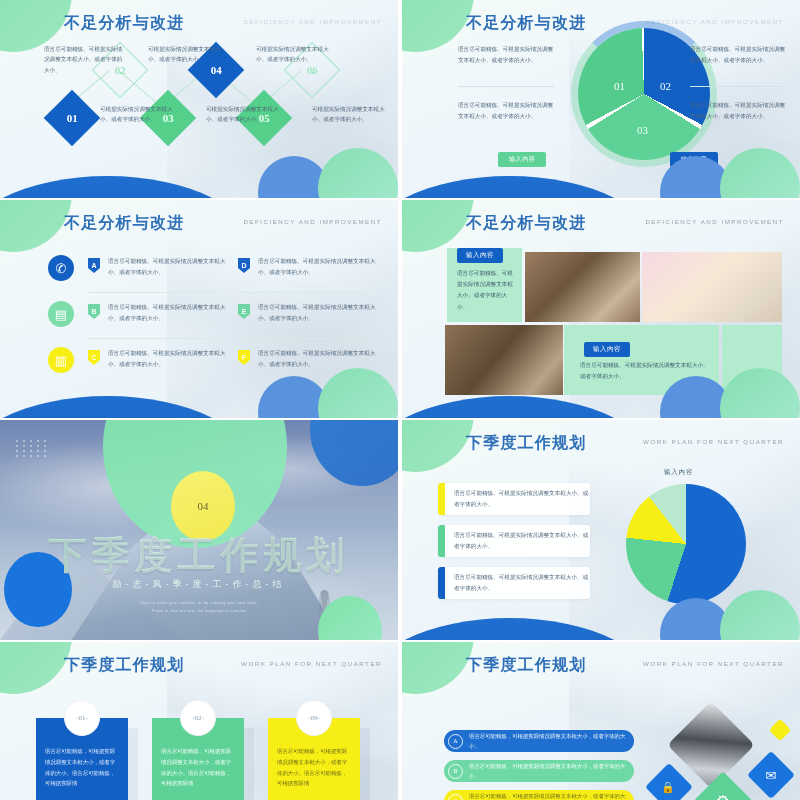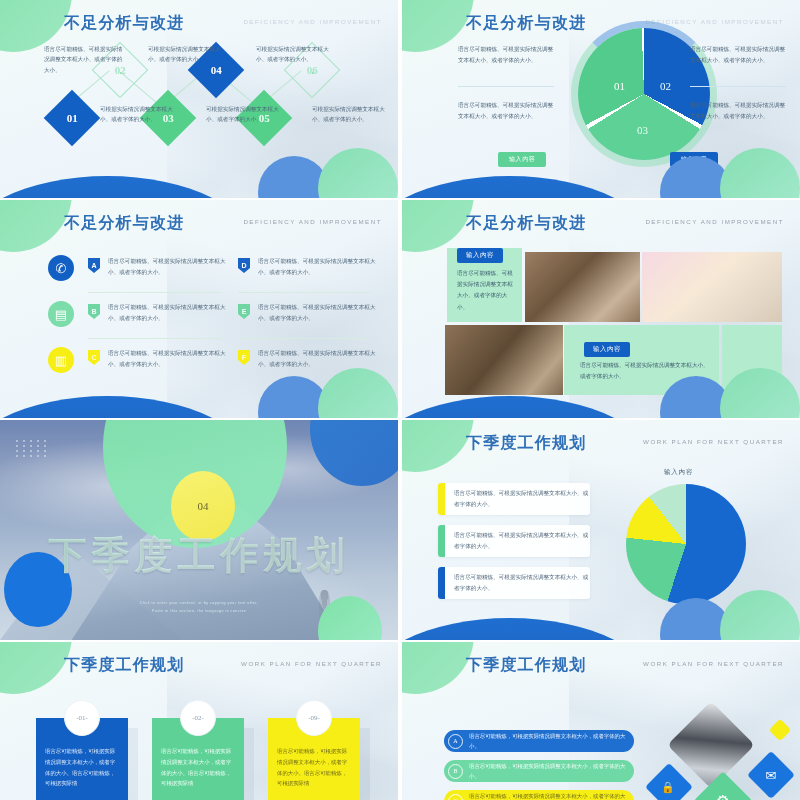--- a/index.html
+++ b/index.html
@@ -514,20 +514,21 @@
 
     <div class="cov-circ cc-green"></div>
     <div class="cov-circ cc-blue-tr"></div>
     <div class="cov-circ cc-blue-bl"></div>
     <div class="cov-circ cc-green-br"></div>
     <div class="cov-circ cc-num">
       <span>04</span>
     </div>
 
     <div class="cov-title">下季度工作规划</div>
+    <div class="cov-sub">励-志-风-季-度-工-作-总-结</div>
     <div class="cov-en">
       <div>Click to enter your content, or by copying your text after,</div>
       <div>Paste in this section, the language is concise</div>
     </div>
   </div>
 
   <div class="slide">
     <div class="mountain"></div>
     <div class="climber"></div>
     <div class="hdr-leaf"></div>

